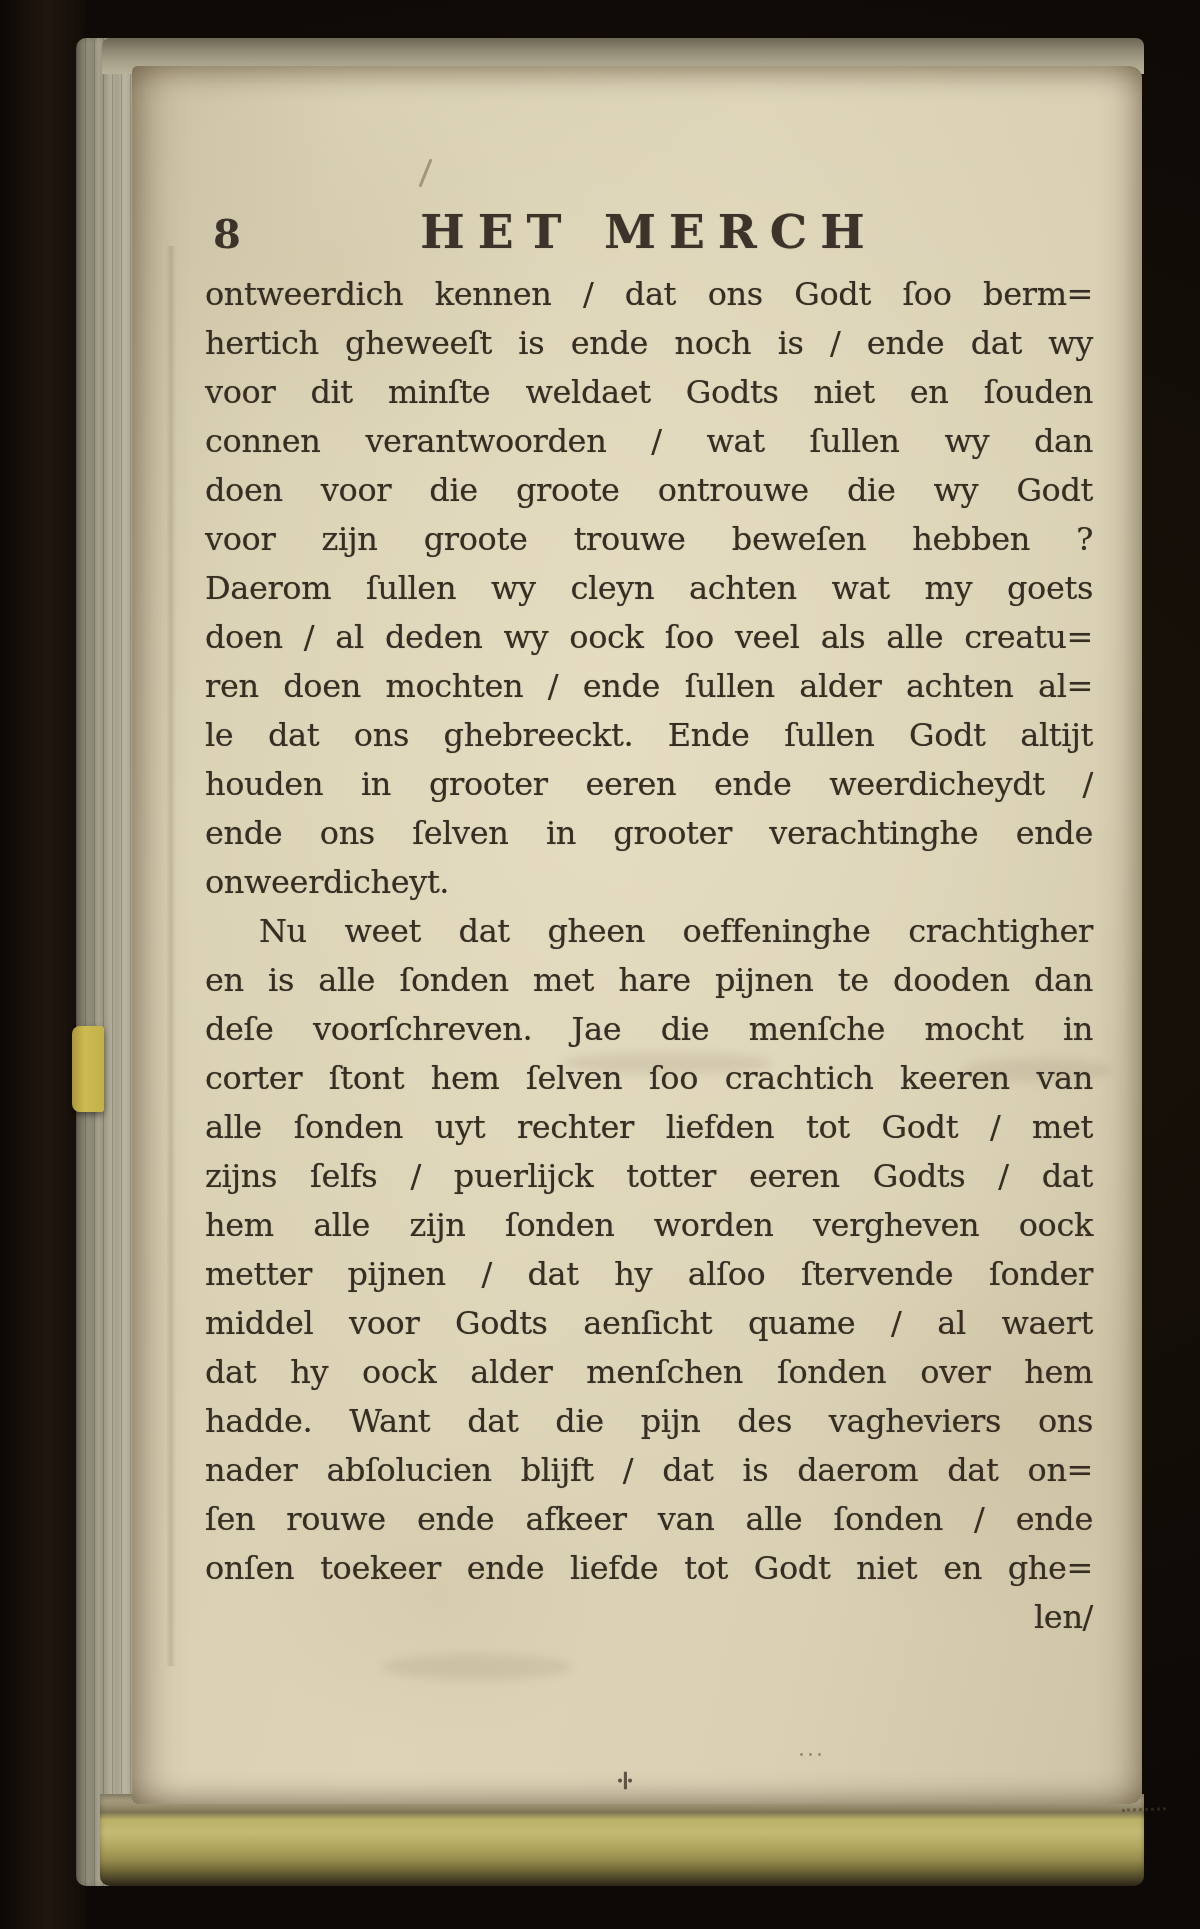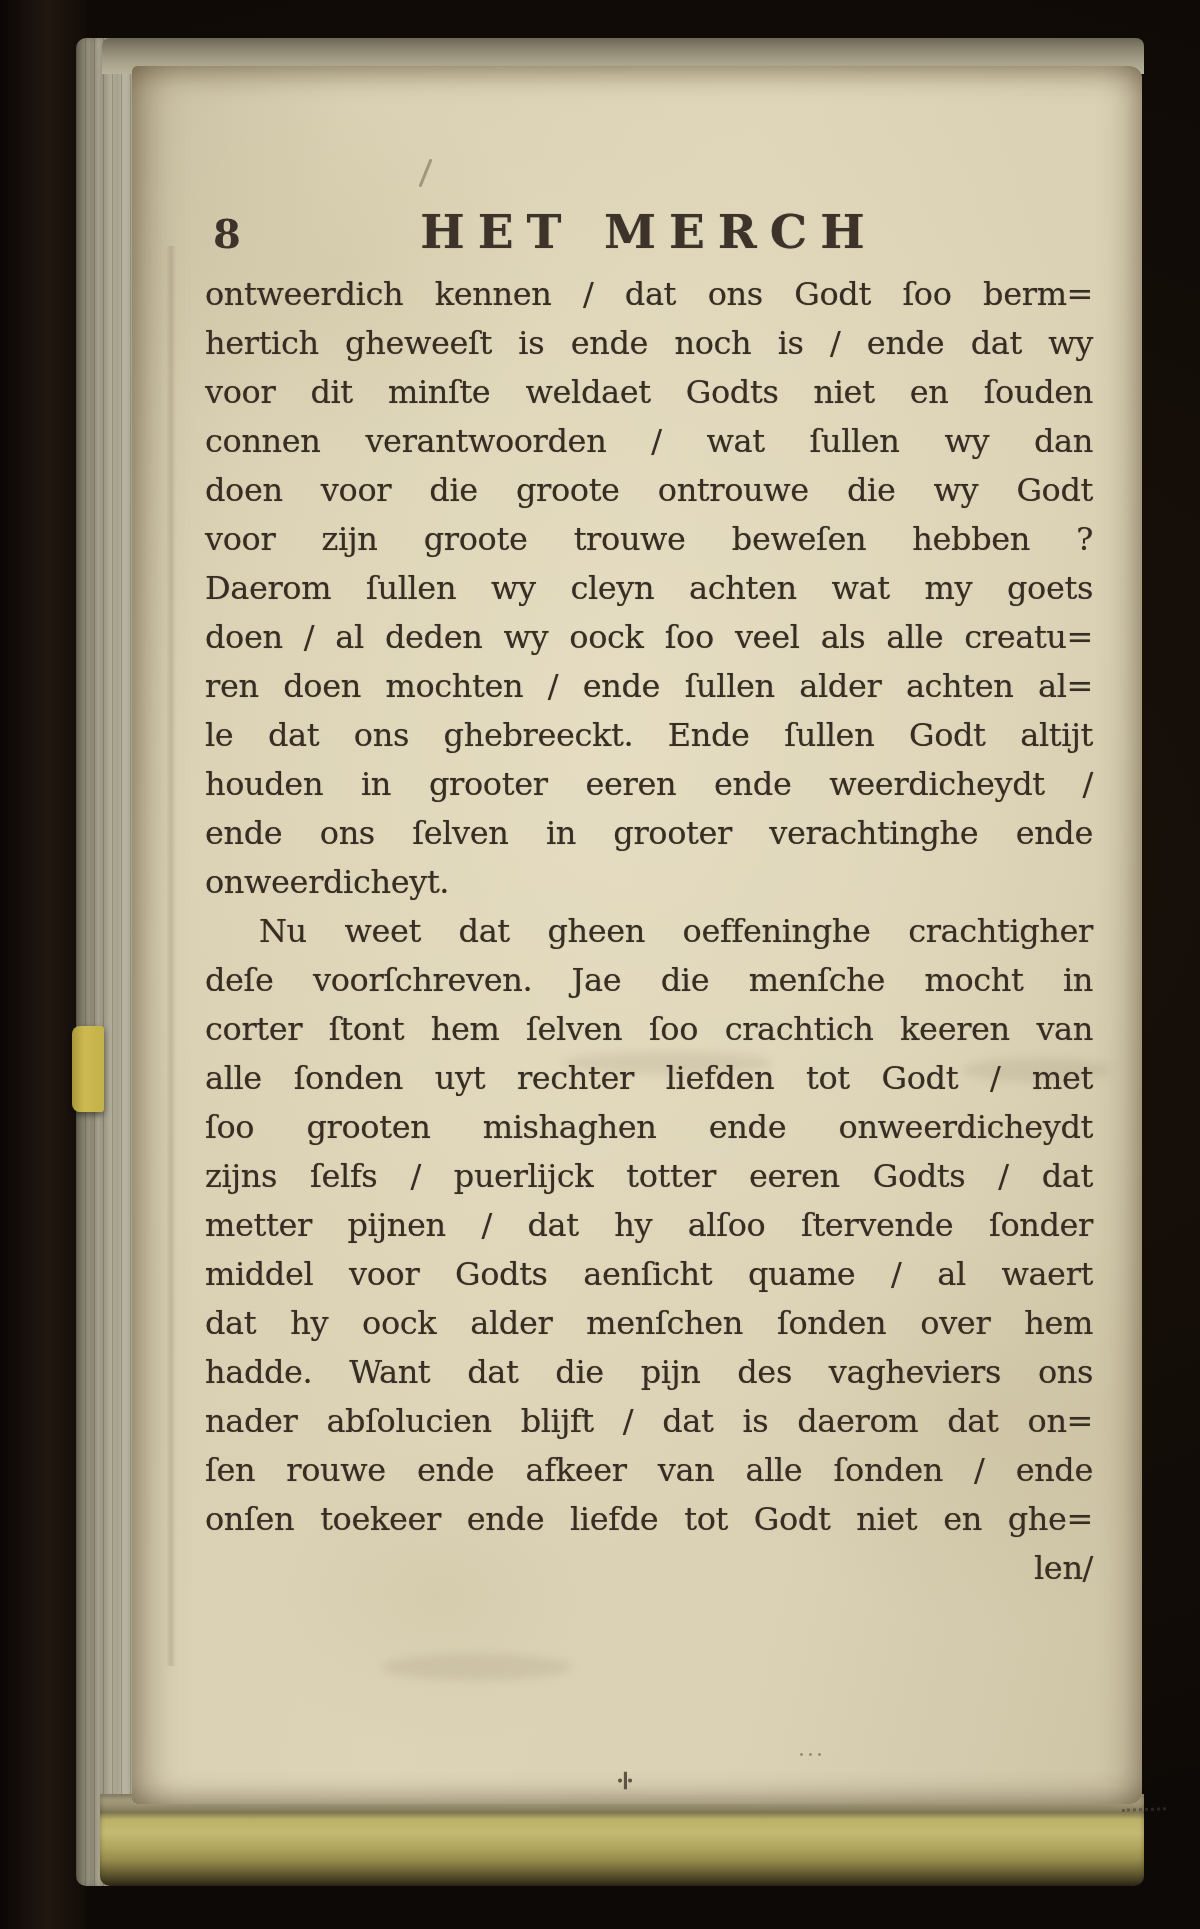--- a/index.html
+++ b/index.html
@@ -168,25 +168,26 @@
           <div class="line">doen voor die groote ontrouwe die wy Godt</div>
           <div class="line">voor zijn groote trouwe beweſen hebben ?</div>
           <div class="line">Daerom ſullen wy cleyn achten wat my goets</div>
           <div class="line">doen / al deden wy oock ſoo veel als alle creatu=</div>
           <div class="line">ren doen mochten / ende ſullen alder achten al=</div>
           <div class="line">le dat ons ghebreeckt.  Ende ſullen Godt altijt</div>
           <div class="line">houden in grooter eeren ende weerdicheydt /</div>
           <div class="line">ende ons ſelven in grooter verachtinghe ende</div>
           <div class="line align-left">onweerdicheyt.</div>
           <div class="line indent">Nu weet dat gheen oeffeninghe crachtigher</div>
+          <div class="line">en is alle ſonden met hare pijnen te dooden dan</div>
           <div class="line">deſe voorſchreven. Jae die menſche mocht in</div>
           <div class="line">corter ſtont hem ſelven ſoo crachtich keeren van</div>
           <div class="line">alle ſonden uyt rechter liefden tot Godt / met</div>
-          <div class="line">ſoo grooten mishaghen ende onweerdicheydt</div>
           <div class="line">zijns ſelfs / puerlijck totter eeren Godts / dat</div>
+          <div class="line">hem alle zijn ſonden worden vergheven oock</div>
           <div class="line">metter pijnen / dat hy alſoo ſtervende ſonder</div>
           <div class="line">middel voor Godts aenſicht quame / al waert</div>
           <div class="line">dat hy oock alder menſchen ſonden over hem</div>
           <div class="line">hadde. Want dat die pijn des vagheviers ons</div>
           <div class="line">nader abſolucien blijft / dat is daerom dat on=</div>
           <div class="line">ſen rouwe ende afkeer van alle ſonden / ende</div>
           <div class="line">onſen toekeer ende liefde tot Godt niet en ghe=</div>
           <div class="line align-right">len/</div>
         </div>
     </div>

